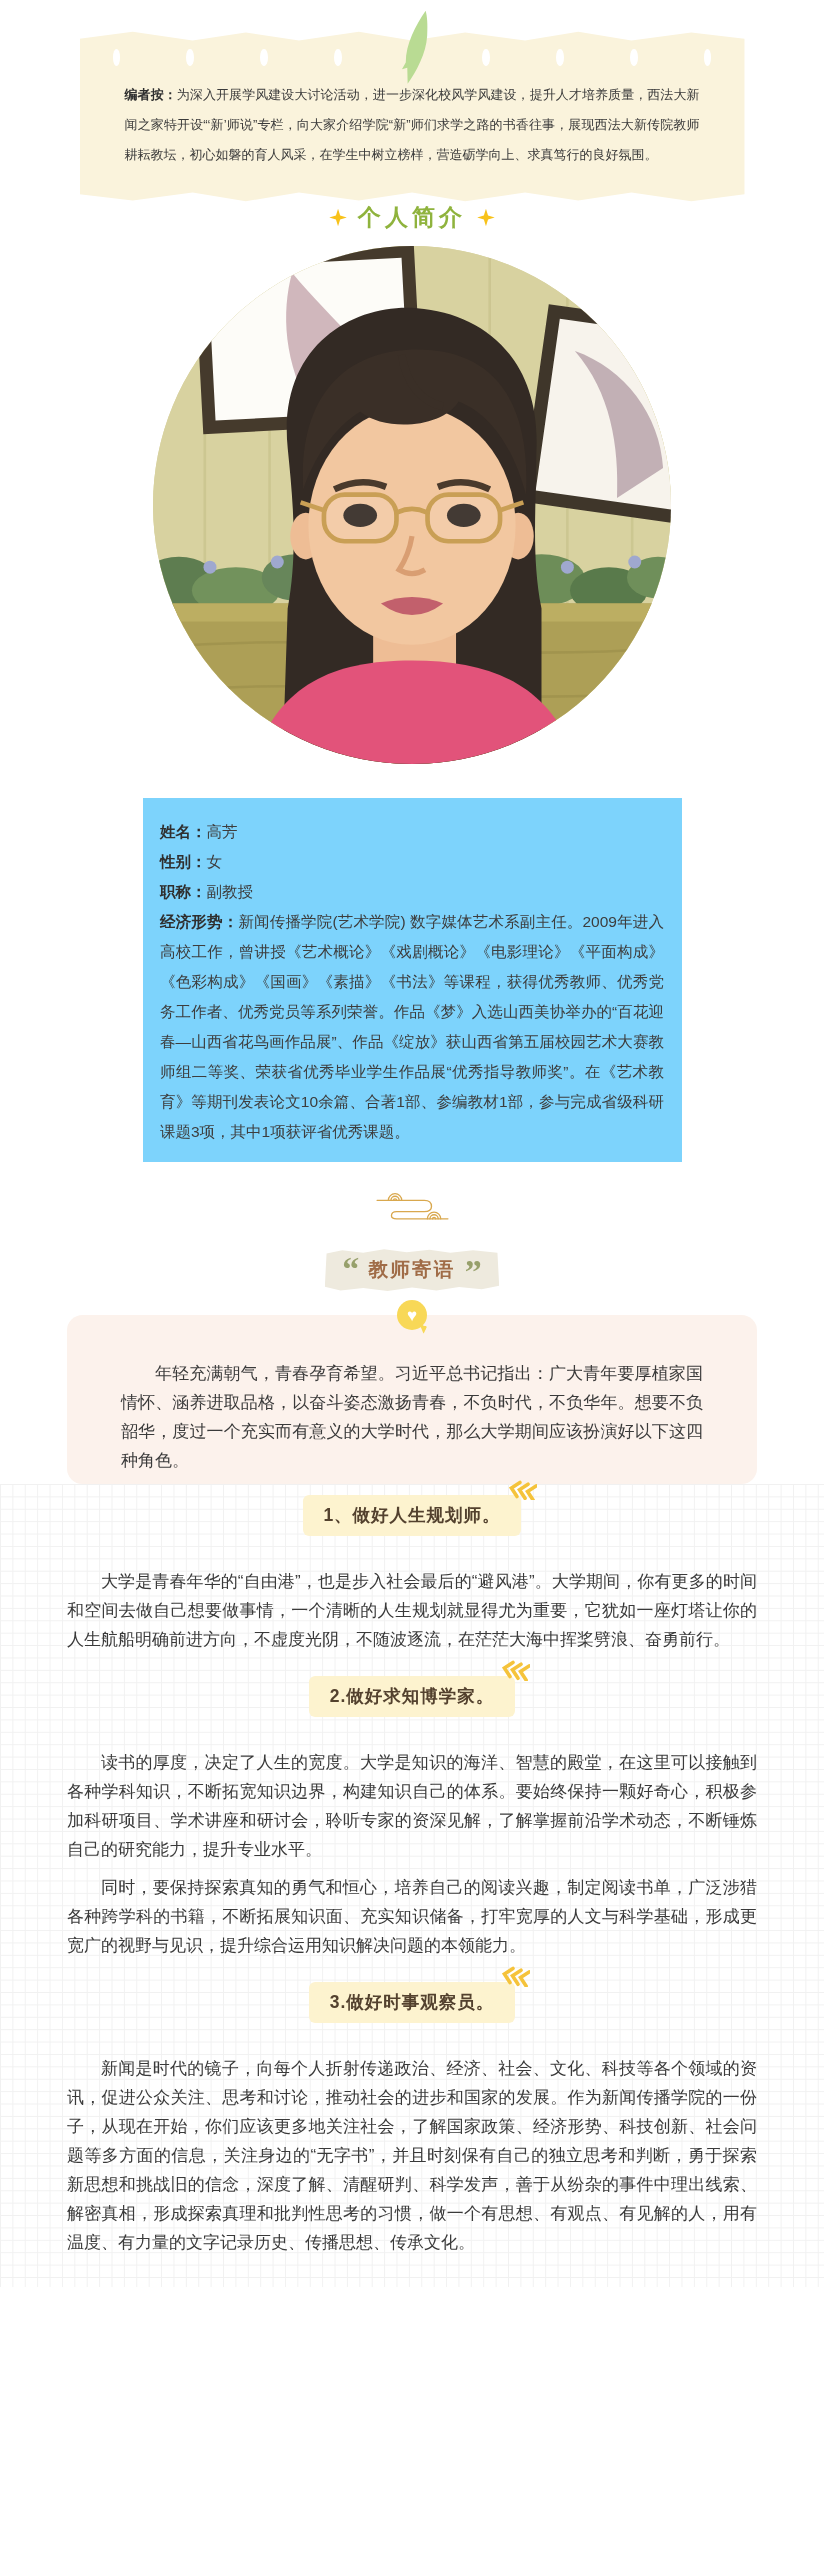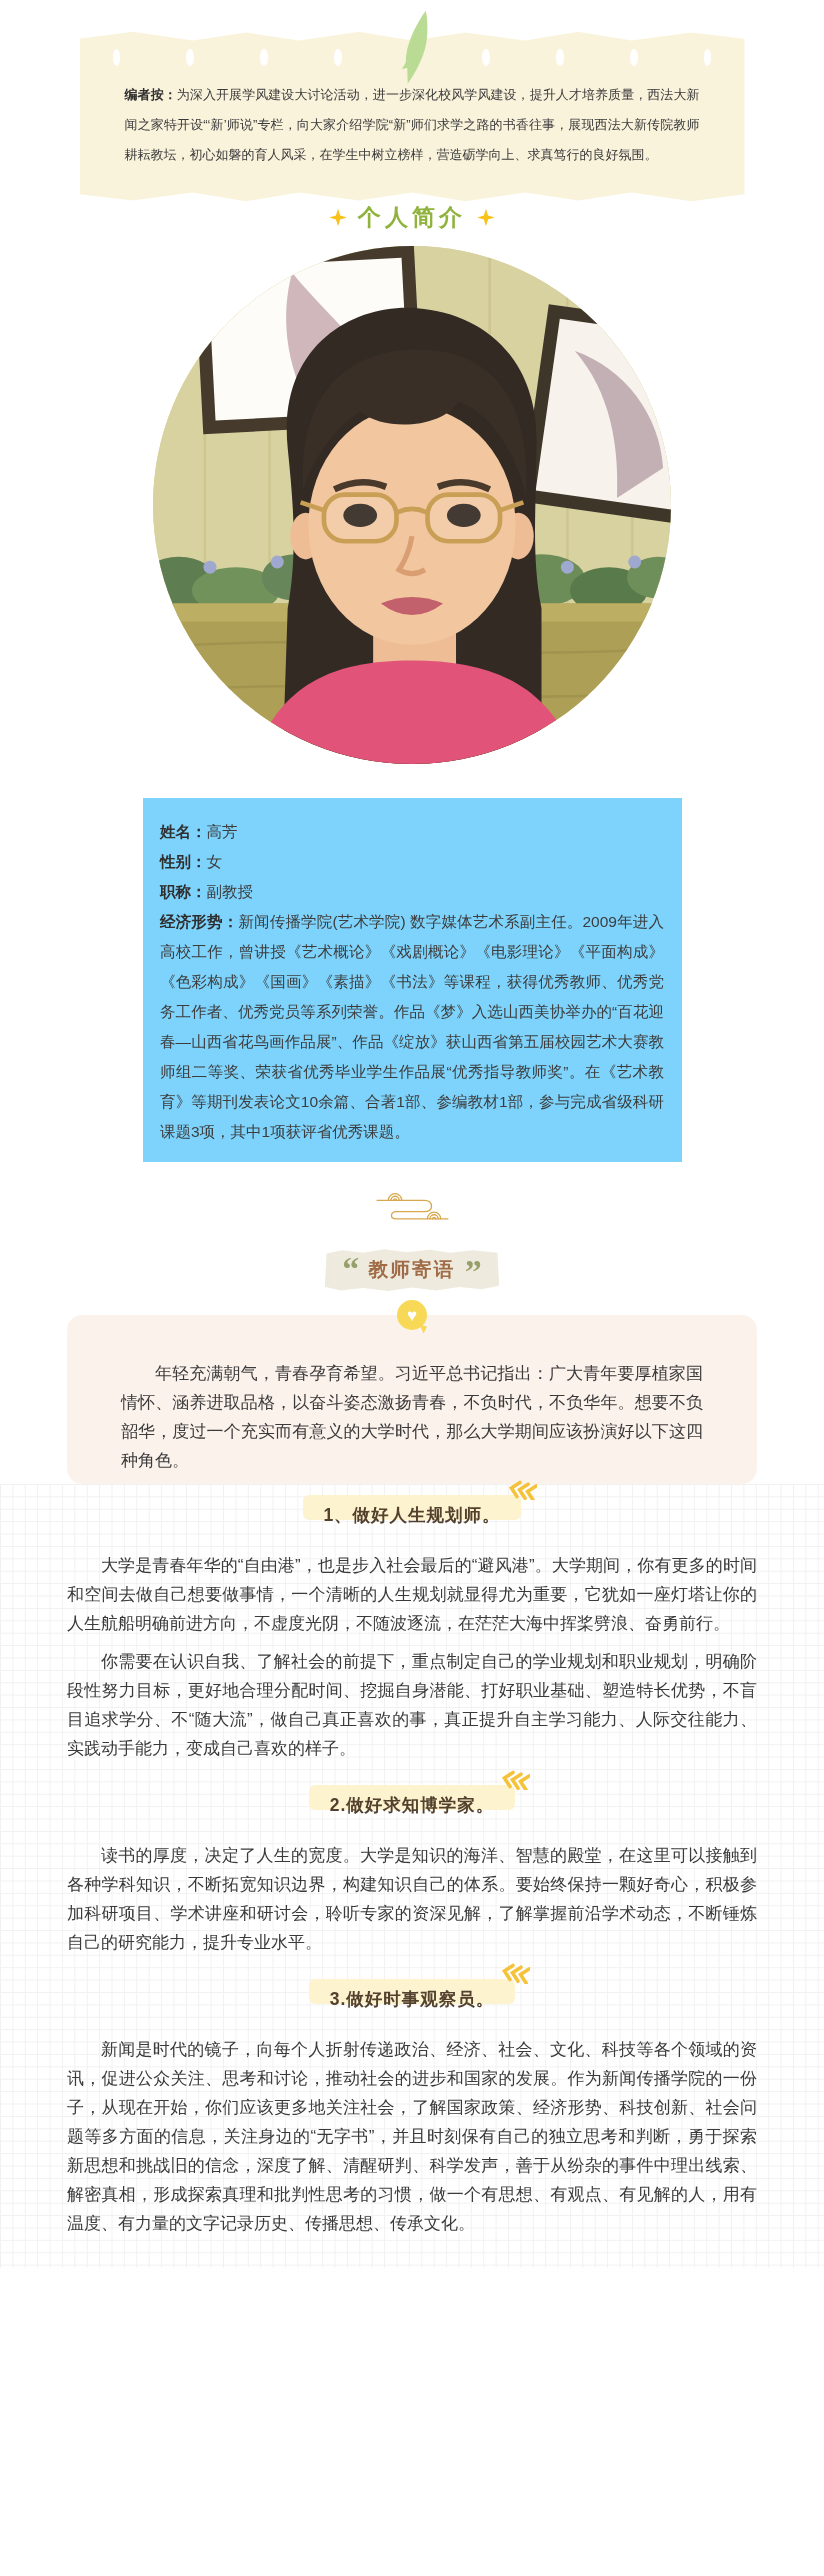--- a/index.html
+++ b/index.html
@@ -64,21 +64,21 @@
 
   .grid-sec{
     margin-top:0;background-color:#ffffff;
     background-image:linear-gradient(#f1f1f1 0.5px,transparent 0.5px),linear-gradient(90deg,#f1f1f1 0.5px,transparent 0.5px);
     background-size:12.4px 12.4px;
     padding:11.3px 67px 30px;
   }
   .topic{margin:0;}
   .topic-label{
     position:relative;width:fit-content;margin:21.6px auto 0;background:#fdf3cf;border-radius:6.2px;
-    padding:0 20.6px;height:25px;line-height:41px;font-size:17.5px;font-weight:bold;color:#53412e;letter-spacing:1px;
+    padding:0 20.6px;height:41px;line-height:41px;font-size:17.5px;font-weight:bold;color:#53412e;letter-spacing:1px;
   }
   .topic-label.first{margin-top:0;}
   .chevrons{position:absolute;right:-15.5px;top:-15.5px;}
   .topic p{margin:31px 0 0;}
   .topic p + p{margin-top:9.3px;}
 </style>
 </head>
 <body>
 
 <div class="page">
@@ -212,35 +212,35 @@
         <span>1、做好人生规划师。</span>
         <svg class="chevrons" width="30" height="20.6" viewBox="0 0 58 40">
           <g stroke="#f5c33b" stroke-width="7" fill="none" stroke-linecap="round" transform="rotate(12 29 20)">
             <path d="M22 6 L8 20 L22 34"></path>
               <path d="M38 6 L24 20 L38 34"></path>
               <path d="M54 6 L40 20 L54 34"></path>
           </g>
         </svg>
       </div>
       <p class="body-p">大学是青春年华的“自由港”，也是步入社会最后的“避风港”。大学期间，你有更多的时间和空间去做自己想要做事情，一个清晰的人生规划就显得尤为重要，它犹如一座灯塔让你的人生航船明确前进方向，不虚度光阴，不随波逐流，在茫茫大海中挥桨劈浪、奋勇前行。</p>
-      <p class="body-p">你需要在认识自我、了解社会的前提下，重点制定自己的学业规划和职业规划，明确阶段性努力目标，更好地合理分配时间、挖掘自身潜能、打好职业基础、塑造特长优势，不盲目追求学分、不“随大流”，做自己真正喜欢的事，真正提升自主学习能力、人际交往能力、实践动手能力，变成自己喜欢的样子。</p>
     </div>
 
     <div class="topic">
       <div class="topic-label">
         <span>2.做好求知博学家。</span>
         <svg class="chevrons" width="30" height="20.6" viewBox="0 0 58 40">
           <g stroke="#f5c33b" stroke-width="7" fill="none" stroke-linecap="round" transform="rotate(12 29 20)">
             <path d="M22 6 L8 20 L22 34"></path>
               <path d="M38 6 L24 20 L38 34"></path>
               <path d="M54 6 L40 20 L54 34"></path>
           </g>
         </svg>
       </div>
       <p class="body-p">读书的厚度，决定了人生的宽度。大学是知识的海洋、智慧的殿堂，在这里可以接触到各种学科知识，不断拓宽知识边界，构建知识自己的体系。要始终保持一颗好奇心，积极参加科研项目、学术讲座和研讨会，聆听专家的资深见解，了解掌握前沿学术动态，不断锤炼自己的研究能力，提升专业水平。</p>
+      <p class="body-p">同时，要保持探索真知的勇气和恒心，培养自己的阅读兴趣，制定阅读书单，广泛涉猎各种跨学科的书籍，不断拓展知识面、充实知识储备，打牢宽厚的人文与科学基础，形成更宽广的视野与见识，提升综合运用知识解决问题的本领能力。</p>
     </div>
 
     <div class="topic">
       <div class="topic-label">
         <span>3.做好时事观察员。</span>
         <svg class="chevrons" width="30" height="20.6" viewBox="0 0 58 40">
           <g stroke="#f5c33b" stroke-width="7" fill="none" stroke-linecap="round" transform="rotate(12 29 20)">
             <path d="M22 6 L8 20 L22 34"></path>
               <path d="M38 6 L24 20 L38 34"></path>
               <path d="M54 6 L40 20 L54 34"></path>

